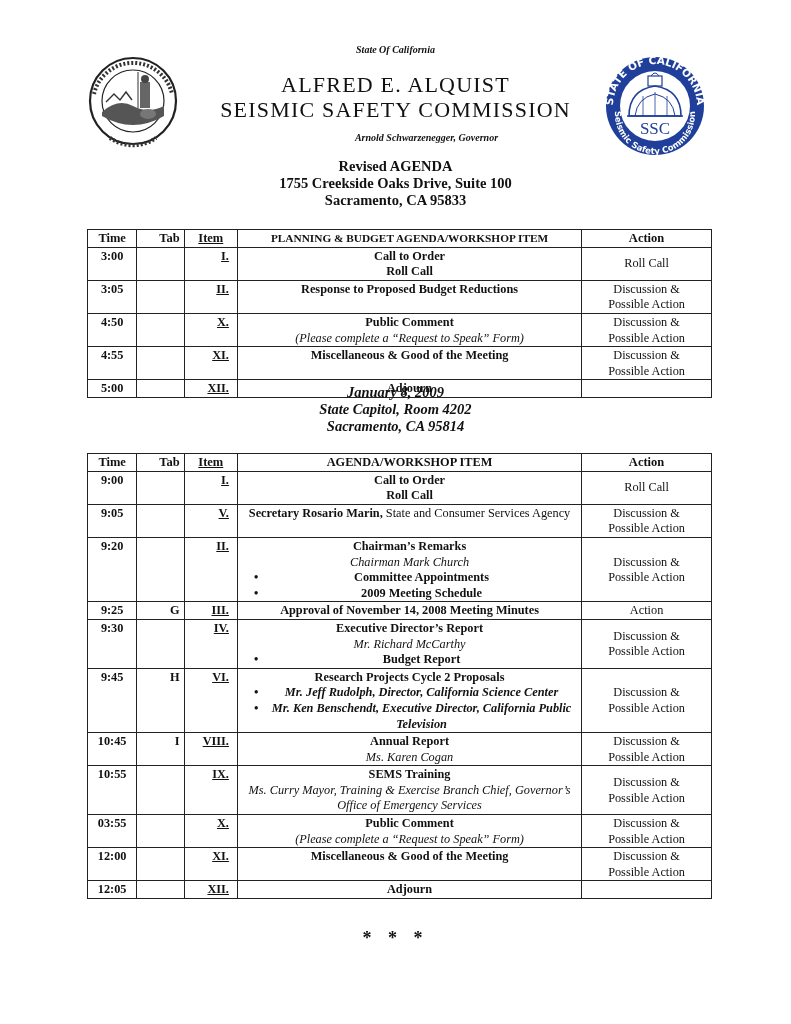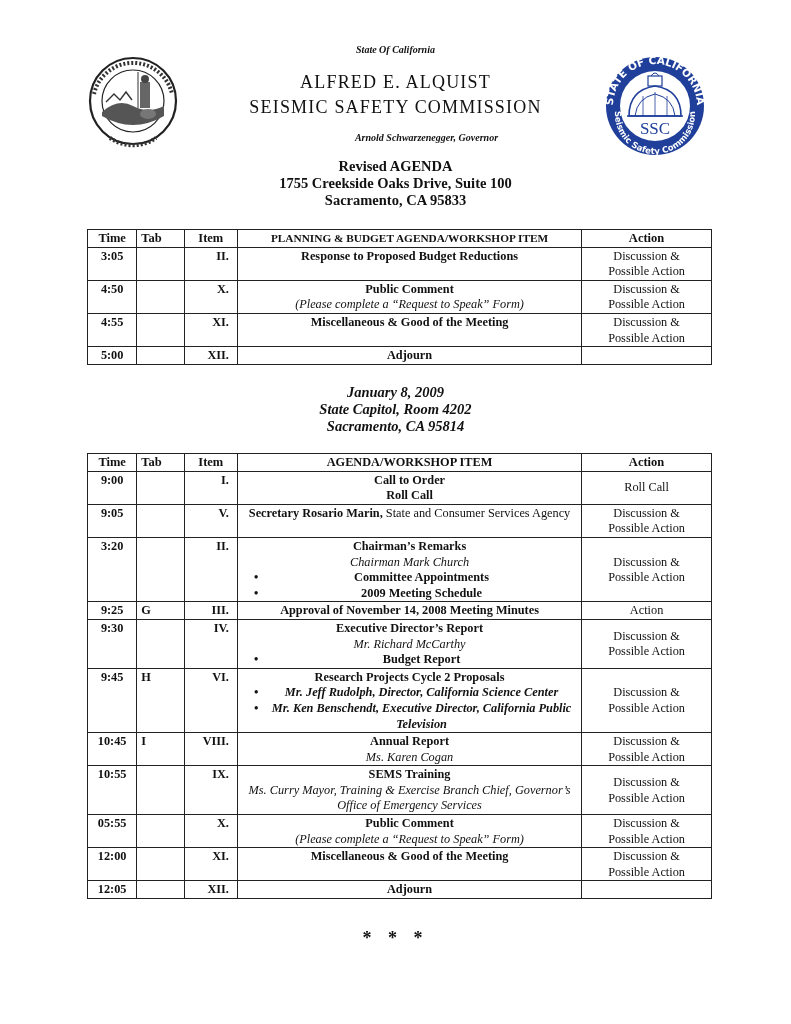--- a/index.html
+++ b/index.html
@@ -3,21 +3,21 @@
   <meta charset="utf-8">
   <style>
     html, body { margin: 0; padding: 0; background: #ffffff; }
     body { width: 791px; height: 1024px; position: relative; overflow: hidden;
            font-family: "Liberation Serif", "DejaVu Serif", serif; color: #111; }
     .page { position: absolute; left: 0; top: 0; width: 791px; height: 1024px; }
 
     .state-line { position: absolute; top: 44px; left: 0; width: 791px; text-align: center;
                   font-size: 10px; font-weight: bold; font-style: italic; }
     .org-line { position: absolute; left: 0; width: 791px; text-align: center;
-                font-size: 18px; letter-spacing: 1.2px; font-weight: normal; }
+                font-size: 22px; letter-spacing: 1.2px; font-weight: normal; }
     .org1 { top: 72px; }
     .org2 { top: 97px; }
     .gov-line { position: absolute; top: 132px; left: 0; width: 791px; text-align: center;
                 font-size: 10px; font-weight: bold; font-style: italic; margin-left: 31px; }
 
     .seal { position: absolute; left: 88px; top: 54px; width: 90px; height: 94px; }
     .ssc-logo { position: absolute; left: 599px; top: 54px; width: 112px; height: 104px; }
 
     .heading-block { position: absolute; left: 0; width: 791px; text-align: center;
                      font-weight: bold; font-size: 14.5px; line-height: 17px; }
@@ -26,22 +26,22 @@
 
     table.agenda { position: absolute; left: 87px; border-collapse: collapse;
                    font-size: 12.3px; width: 625px; }
     table.agenda td, table.agenda th { border: 1.3px solid #222; vertical-align: top;
                    padding: 1px 4px 0 4px; line-height: 15.6px; }
     table.agenda th { font-weight: bold; font-size: 12.5px; }
     .t1 { top: 229px; }
     .t2 { top: 453px; }
 
     .c-time { width: 40px; text-align: center; font-weight: bold; }
-    .c-tab { width: 38px; text-align: left; font-weight: bold; }
-    .c-item { width: 40px; text-align: right; font-weight: bold; padding-right: 8px !important; }
+    .c-tab { width: 38px; text-align: right; font-weight: bold; }
+    .c-item { width: 40px; text-align: right; font-weight: bold; padding-right: 8px !important; text-decoration: underline; }
     .c-desc { width: 333px; text-align: center; }
     .c-act { width: 120px; text-align: center; vertical-align: middle !important; }
     th.c-desc { font-size: 11.3px !important; }
     .title-b { font-weight: bold; display: block; }
     .sub-i { font-style: italic; display: block; }
     .plain { font-weight: normal; margin-top: 8px; }
     ul.bl { margin: 0; padding: 0 0 0 12px; list-style: none; }
     ul.bl li { position: relative; padding-left: 12px; font-weight: bold; }
     ul.bl li::before { content: "\2022"; position: absolute; left: 0; top: 0; }
     ul.bl.it li { font-style: italic; }
@@ -100,20 +100,32 @@
   <table class="agenda t1">
     <tbody>
         <tr>
       <th class="c-time">Time</th>
       <th class="c-tab">Tab</th>
       <th class="c-item" style="text-align:center;padding-right:4px!important">Item</th>
       <th class="c-desc">PLANNING &amp; BUDGET AGENDA/WORKSHOP ITEM</th>
       <th class="c-act">Action</th>
     </tr>
     <tr>
+      <td class="c-time">3:00</td>
+      <td class="c-tab"></td>
+      <td class="c-item">I.</td>
+      <td class="c-desc">
+        <span class="title-b">Call to Order</span>
+        <span class="title-b">Roll Call</span>
+      </td>
+      <td class="c-act">
+            <span class="act-line">Roll Call</span>
+          </td>
+    </tr>
+    <tr>
       <td class="c-time">3:05</td>
       <td class="c-tab"></td>
       <td class="c-item">II.</td>
       <td class="c-desc">
         <span class="title-b">Response to Proposed Budget Reductions</span>
       </td>
       <td class="c-act">
         <span class="act-line">Discussion &amp;</span>
         <span class="act-line">Possible Action</span>
       </td>
@@ -191,21 +203,21 @@
       <td class="c-desc">
         <b>Secretary Rosario Marin,</b><span class="plain"> State and Consumer Services Agency</span>
       </td>
       <td class="c-act">
         <span class="act-line">Discussion &amp;</span>
         <span class="act-line">Possible Action</span>
       </td>
     </tr>
 
     <tr>
-      <td class="c-time">3:20</td>
+      <td class="c-time">9:20</td>
       <td class="c-tab"></td>
       <td class="c-item">II.</td>
       <td class="c-desc">
         <span class="title-b">Chairman’s Remarks</span>
         <span class="sub-i">Chairman Mark Church</span>
         <ul class="bl">
           <li>Committee Appointments</li>
           <li>2009 Meeting Schedule</li>
         </ul>
       </td>
@@ -283,21 +295,21 @@
         <span class="title-b">SEMS Training</span>
         <span class="sub-i">Ms. Curry Mayor, Training &amp; Exercise Branch Chief, Governor’s Office of Emergency Services</span>
       </td>
       <td class="c-act">
         <span class="act-line">Discussion &amp;</span>
         <span class="act-line">Possible Action</span>
       </td>
     </tr>
 
     <tr>
-      <td class="c-time">05:55</td>
+      <td class="c-time">03:55</td>
       <td class="c-tab"></td>
       <td class="c-item">X.</td>
       <td class="c-desc">
         <span class="title-b">Public Comment</span>
         <span class="sub-i">(Please complete a “Request to Speak” Form)</span>
       </td>
       <td class="c-act">
         <span class="act-line">Discussion &amp;</span>
         <span class="act-line">Possible Action</span>
       </td>

